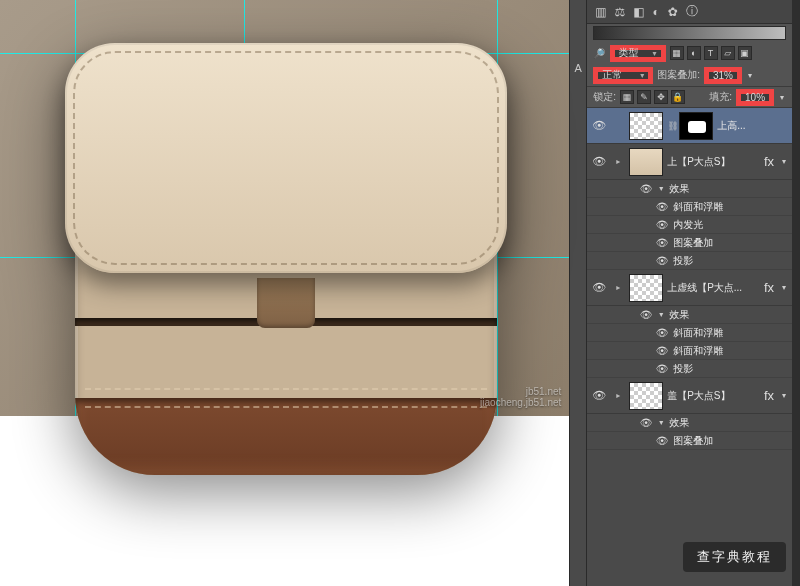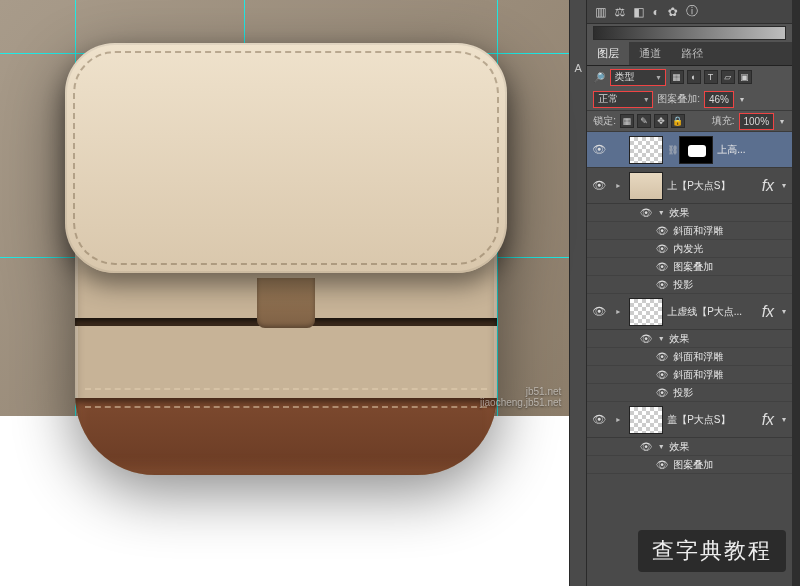--- a/index.html
+++ b/index.html
@@ -31,47 +31,47 @@
   .panel-area { width: 207px; height: 586px; background: #535353; color: #d8d8d8; display: flex; flex-direction: column; }
   .top-icons { height: 24px; background: #454545; display: flex; align-items: center; gap: 8px; padding: 0 8px; border-bottom: 1px solid #2e2e2e; }
   .top-icons span { color: #c8c8c8; font-size: 12px; }
   .gradient-bar { height: 14px; margin: 2px 6px; background: linear-gradient(90deg, #2d2d2d, #bdbdbd); border: 1px solid #2a2a2a; }
   
   .tabs { display: flex; background: #3a3a3a; border-bottom: 1px solid #222; }
   .tab-item { padding: 4px 10px; font-size: 11px; color: #bcbcbc; }
   .tab-item.active { background: #535353; color: #eee; }
   
   .row { display: flex; align-items: center; height: 22px; padding: 0 6px; gap: 4px; }
-  .dd, .val { background: #3a3a3a; border: 1px solid #ef4444; height: 17px; display: flex; align-items: center; padding: 0 4px; font-size: 10px; }
+  .dd, .val { background: #3a3a3a; border: 5px solid #ef4444; height: 17px; display: flex; align-items: center; padding: 0 4px; font-size: 10px; }
   .dd { flex: 0 0 56px; justify-content: space-between; }
   .dd::after { content: "▾"; font-size: 8px; color: #aaa; }
   .tiny-icons { display: flex; gap: 3px; }
   .tiny-icons span { width: 14px; height: 14px; background: #3c3c3c; display: flex; align-items: center; justify-content: center; font-size: 9px; border: 1px solid #2a2a2a; color: #cfcfcf; }
   .lbl { font-size: 10px; color: #c8c8c8; }
   .lock-row { border-top: 1px solid #3b3b3b; border-bottom: 1px solid #3b3b3b; }
   
   .layers { flex: 1; overflow: hidden; background: #4a4a4a; }
   .layer { display: flex; align-items: center; min-height: 36px; border-bottom: 1px solid #3a3a3a; padding: 2px 4px; gap: 4px; }
   .layer.sel { background: #5b6f8f; }
   .eye { width: 16px; height: 16px; display: flex; align-items: center; justify-content: center; color: #ddd; font-size: 11px; }
   .indent { width: 14px; display: flex; align-items: center; justify-content: center; color: #bbb; font-size: 8px; }
   .thumb { width: 34px; height: 28px; background: repeating-conic-gradient(#ccc 0 25%, #fff 0 50%) 0 0/8px 8px; border: 1px solid #222; flex-shrink: 0; }
   .thumb.mask { background: #000; position: relative; }
   .thumb.mask::after { content: ""; position: absolute; left: 8px; top: 8px; width: 18px; height: 12px; background: #fff; border-radius: 3px; }
   .thumb.flap-th { background: linear-gradient(180deg,#e7d8c0,#d4c2a7); }
   .link { width: 8px; text-align: center; color: #ccc; font-size: 9px; }
   .lname { flex: 1; font-size: 10px; color: #e8e8e8; white-space: nowrap; overflow: hidden; text-overflow: ellipsis; }
-  .fx { font-size: 16px; font-style: italic; color: #ddd; padding-right: 2px; }
+  .fx { font-size: 13px; color: #ddd; padding-right: 2px; }
   .chev { font-size: 8px; color: #ccc; padding: 0 2px; }
   .effect-line { display: flex; align-items: center; height: 18px; padding-left: 52px; gap: 4px; border-bottom: 1px solid #414141; }
   .effect-line.child { padding-left: 68px; }
   .effect-line .eye { width: 14px; height: 14px; font-size: 10px; }
   
   .watermark { position: absolute; right: 8px; bottom: 8px; color: rgba(255,255,255,0.5); font-size: 10px; text-align: right; text-shadow: 0 1px 2px rgba(0,0,0,0.5); pointer-events: none; }
-  .overlay-text { position: absolute; right: 14px; bottom: 14px; background: rgba(30,30,30,0.7); color: #eee; font-size: 22px; padding: 6px 14px; border-radius: 4px; letter-spacing: 2px; }
+  .overlay-text { position: absolute; right: 14px; bottom: 14px; background: rgba(30,30,30,0.7); color: #eee; font-size: 13px; padding: 6px 14px; border-radius: 4px; letter-spacing: 2px; }
   .cut { width: 8px; background: #2e2e2e; }
 </style>
 </head>
 <body>
 
 <div class="canvas-area">
   <div class="guide-v gv1"></div>
   <div class="guide-v gv2"></div>
   <div class="guide-v gv3"></div>
   <div class="guide-h gh1"></div>
@@ -102,55 +102,50 @@
   <div class="top-icons">
     <span>▥</span>
     <span>⚖</span>
     <span>◧</span>
     <span>◐</span>
     <span>✿</span>
     <span>ⓘ</span>
   </div>
   <div class="gradient-bar"></div>
 
-  <div class="tabs">
-    <div class="tab-item active">图层</div>
-    <div class="tab-item">通道</div>
-    <div class="tab-item">路径</div>
-  </div>
 
   <div class="row">
     <span style="font-size:10px;">🔎</span>
     <div class="dd">类型</div>
     <div class="tiny-icons">
       <span>▦</span>
       <span>◐</span>
       <span>T</span>
       <span>▱</span>
       <span>▣</span>
     </div>
   </div>
 
   <div class="row">
     <div class="dd" style="flex:0 0 60px">正常</div>
     <span class="lbl">图案叠加:</span>
-    <span class="val">46%</span>
+    <span class="val">31%</span>
     <span class="chev">▾</span>
   </div>
 
   <div class="row lock-row">
     <span class="lbl">锁定:</span>
     <div class="tiny-icons">
       <span>▦</span>
       <span>✎</span>
       <span>✥</span>
       <span>🔒</span>
     </div>
     <span class="lbl" style="margin-left:auto">填充:</span>
-    <span class="val">100%</span>
+    <span class="val">10%</span>
     <span class="chev">▾</span>
   </div>
 
   <div class="layers" id="layers-list">
       <div class="layer sel">
         <span class="eye">👁</span>
         <span class="indent"></span>
         <div class="thumb "></div>
         <span class="link">⛓</span>
         <div class="thumb mask"></div>

